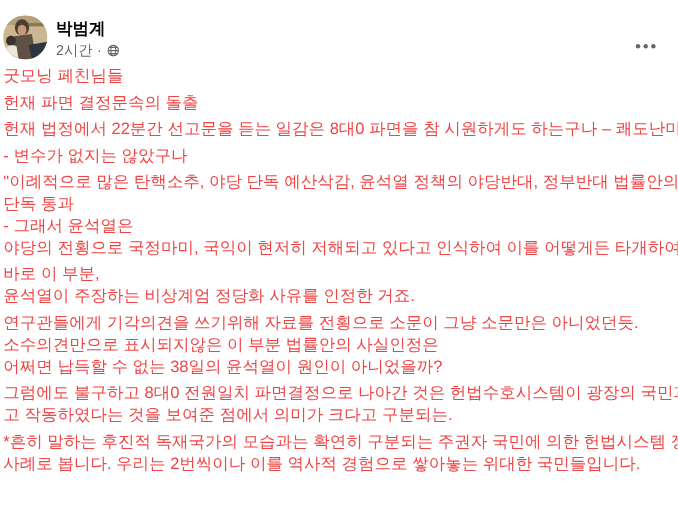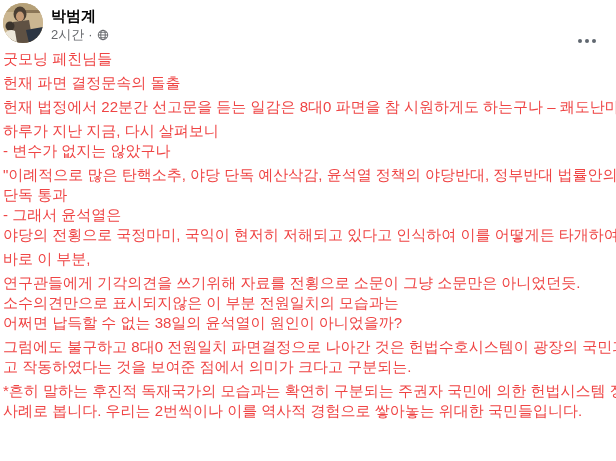--- a/index.html
+++ b/index.html
@@ -9,22 +9,22 @@
     height: 461px;
     overflow: hidden;
     background: #FFFFFF;
     font-family: "Liberation Sans", "DejaVu Sans", sans-serif;
   }
   .post { width: 616px; }
 
   
   .header {
     display: flex;
-    align-items: flex-end;
-    padding: 3px 20px 0 3px;
+    align-items: center;
+    padding: 14px 20px 0 3px;
   }
   .avatar {
     flex: 0 0 40px;
     width: 40px;
     height: 40px;
     border-radius: 50%;
     overflow: hidden;
     cursor: pointer;
     background: #cbb691;
   }
@@ -124,35 +124,35 @@
       <div class="paragraph">
         <div class="line">굿모닝 페친님들</div>
       </div>
       <div class="paragraph">
         <div class="line">헌재 파면 결정문속의 돌출</div>
       </div>
       <div class="paragraph">
         <div class="line">헌재 법정에서 22분간 선고문을 듣는 일감은 8대0 파면을 참 시원하게도 하는구나 – 쾌도난마</div>
       </div>
       <div class="paragraph">
-        <div class="line">하루가 지난 지금, 다시 살펴보니</div>
         <div class="line">- 변수가 없지는 않았구나</div>
       </div>
       <div class="paragraph">
         <div class="line">"이례적으로 많은 탄핵소추, 야당 단독 예산삭감, 윤석열 정책의 야당반대, 정부반대 법률안의 야당 일방적</div>
         <div class="line">단독 통과</div>
         <div class="line">- 그래서 윤석열은</div>
         <div class="line">야당의 전횡으로 국정마미, 국익이 현저히 저해되고 있다고 인식하여 이를 어떻게든 타개하여야만 한다는</div>
       </div>
       <div class="paragraph">
         <div class="line">바로 이 부분,</div>
+        <div class="line">윤석열이 주장하는 비상계엄 정당화 사유를 인정한 거죠.</div>
       </div>
       <div class="paragraph">
         <div class="line">연구관들에게 기각의견을 쓰기위해 자료를 전횡으로 소문이 그냥 소문만은 아니었던듯.</div>
-        <div class="line">소수의견만으로 표시되지않은 이 부분 전원일치의 모습과는</div>
+        <div class="line">소수의견만으로 표시되지않은 이 부분 법률안의 사실인정은</div>
         <div class="line">어쩌면 납득할 수 없는 38일의 윤석열이 원인이 아니었을까?</div>
       </div>
       <div class="paragraph">
         <div class="line">그럼에도 불구하고 8대0 전원일치 파면결정으로 나아간 것은 헌법수호시스템이 광장의 국민과 함께 호흡하</div>
         <div class="line">고 작동하였다는 것을 보여준 점에서 의미가 크다고 구분되는.</div>
       </div>
       <div class="paragraph">
         <div class="line">*흔히 말하는 후진적 독재국가의 모습과는 확연히 구분되는 주권자 국민에 의한 헌법시스템 정상작동 견인</div>
         <div class="line">사례로 봅니다. 우리는 2번씩이나 이를 역사적 경험으로 쌓아놓는 위대한 국민들입니다.</div>
       </div>

